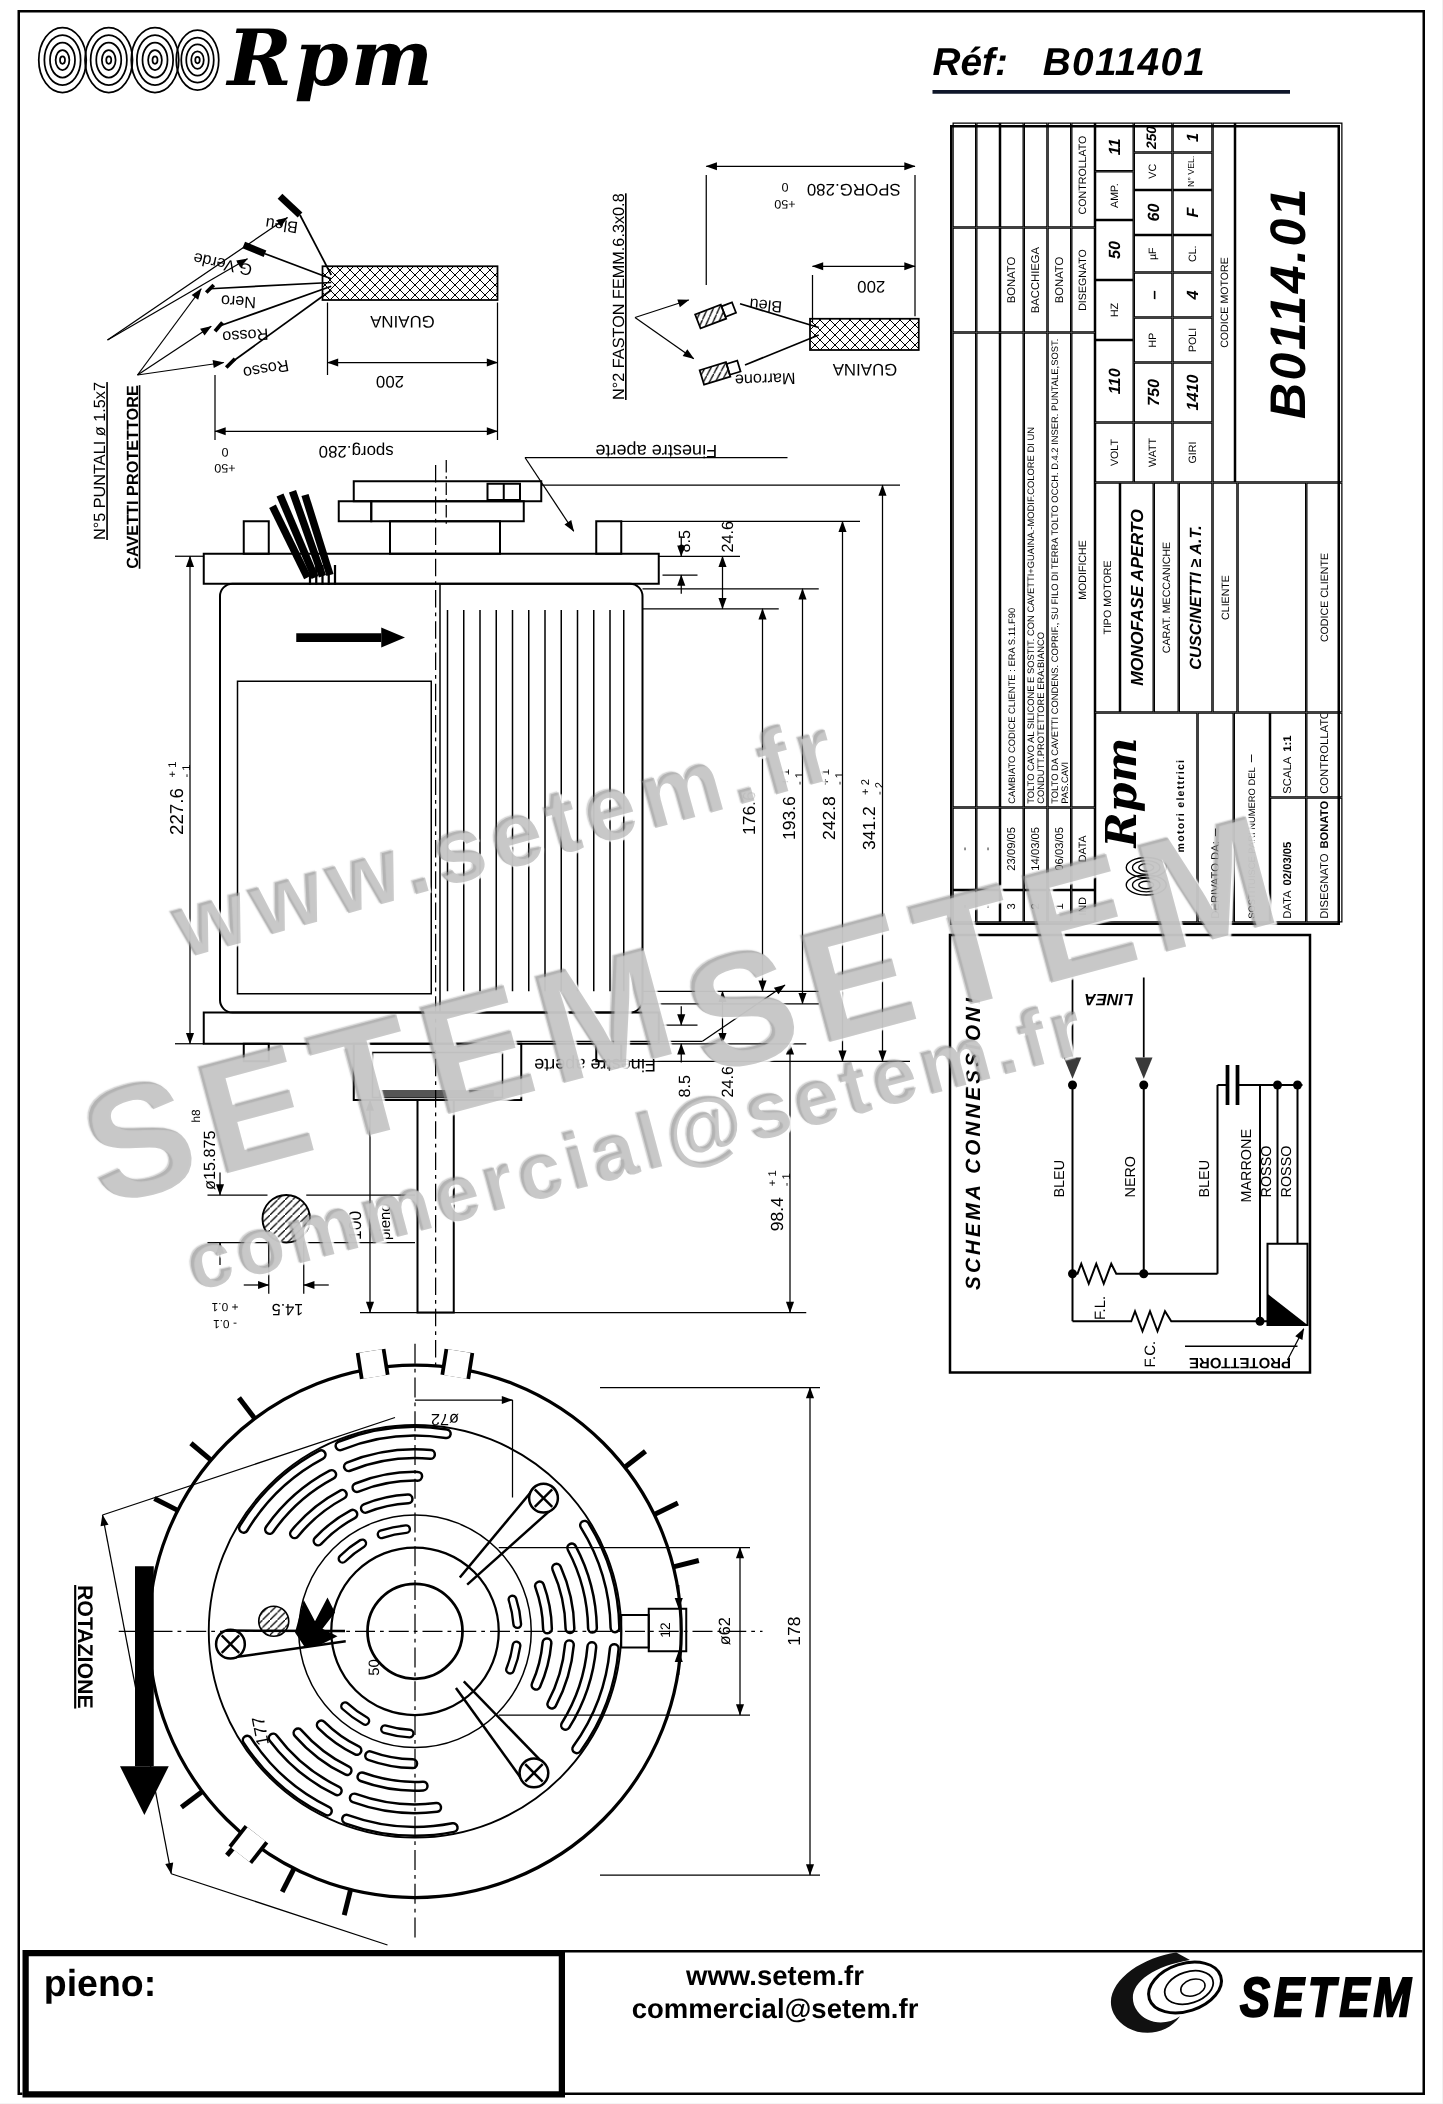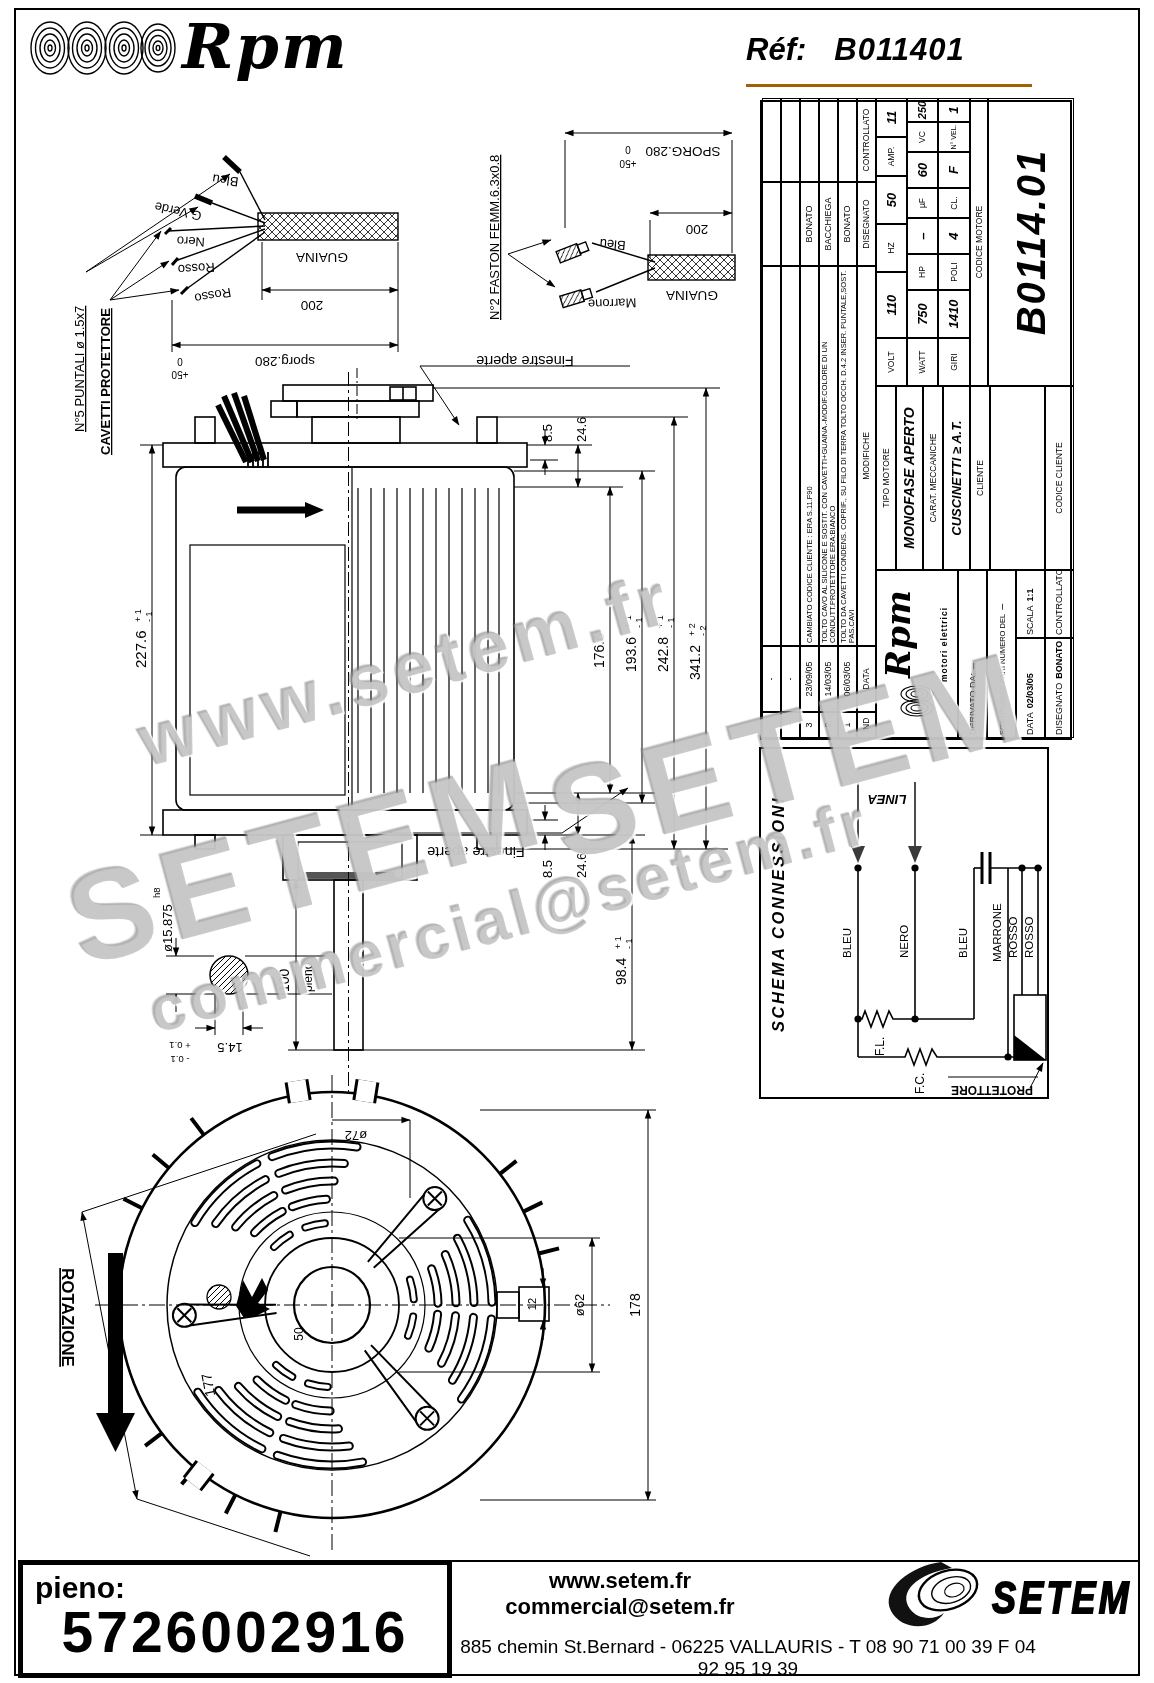--- a/index.html
+++ b/index.html
@@ -4,22 +4,22 @@
 <style>
   html,body{margin:0;padding:0;background:#e8e8e8;}
   .sheet{position:relative;width:1154px;height:1683px;background:#fff;overflow:hidden;
          font-family:"Liberation Sans",sans-serif;color:#000;}
   .abs{position:absolute;}
   .border-frame{position:absolute;left:14px;top:8px;width:1122px;height:1664px;border:2px solid #000;}
   svg text{font-family:"Liberation Sans",sans-serif;fill:#000;}
   
   .brand-script{position:absolute;left:182px;top:10px;font-family:"DejaVu Serif",serif;
                 font-style:italic;font-weight:bold;font-size:62px;letter-spacing:2px;}
-  .ref-box{position:absolute;left:746px;top:32px;width:286px;border-bottom:3px solid #a16207;
-           font-style:italic;font-weight:bold;font-size:31px;padding-bottom:16px;white-space:nowrap;}
+  .ref-box{position:absolute;left:746px;top:32px;width:286px;border-bottom:3px solid #0f172a;
+           font-style:italic;font-weight:bold;font-size:31px;padding-bottom:4px;white-space:nowrap;}
   .ref-box .v{margin-left:28px;letter-spacing:1px;}
   
   .tb-wrap{position:absolute;left:760px;top:100px;width:312px;height:640px;}
   .tb{position:absolute;left:0;top:0;width:640px;height:312px;transform:rotate(-90deg) translate(-640px,0);
       transform-origin:0 0;border:2px solid #000;box-sizing:border-box;background:transparent;}
   .cell{position:absolute;border:1px solid #000;box-sizing:border-box;font-size:9px;
         display:flex;align-items:center;justify-content:center;text-align:center;overflow:hidden;line-height:1.05;}
   .cell.lbl{font-size:8.5px;}
   .cell.left{justify-content:flex-start;padding-left:2px;text-align:left;}
   .cell.val{font-style:italic;font-weight:bold;font-size:13px;}
@@ -634,26 +634,24 @@
       <div class="cell lbl" style="left:586px;top:176px;width:30px;height:32px;font-size:7px">N° VEL.</div>
       <div class="cell val" style="left:616px;top:176px;width:24px;height:32px">1</div>
 
       <div class="cell lbl" style="left:352px;top:208px;width:288px;height:18px">CODICE MOTORE</div>
       <div class="cell big" style="left:352px;top:226px;width:288px;height:86px">B0114.01</div>
     </div>
   </div>
 
   <div class="code-box">
     <div class="cl">pieno:</div>
-    <div class="cv">5726002916</div>
   </div>
   <div class="foot-top-line"></div>
   <div class="foot-web">
     <div>www.setem.fr</div>
     <div>commercial@setem.fr</div>
   </div>
-  <div class="foot-addr">885 chemin St.Bernard  -  06225 VALLAURIS  -  T 08 90 71 00 39   F 04 92 95 19 39</div>
 
   <div class="wm" style="left:140px;top:700px;font-size:74px;letter-spacing:6px;transform:rotate(-15.5deg)">www.setem.fr</div>
   <div class="wm" style="left:70px;top:850px;font-size:128px;letter-spacing:10px;transform:rotate(-15deg)">SETEM</div>
   <div class="wm" style="left:552px;top:745px;font-size:128px;letter-spacing:10px;transform:rotate(-15deg)">SETEM</div>
   <div class="wm" style="left:150px;top:975px;font-size:64px;letter-spacing:4px;transform:rotate(-15deg)">commercial@setem.fr</div>
 </div>
 
 </body></html>

